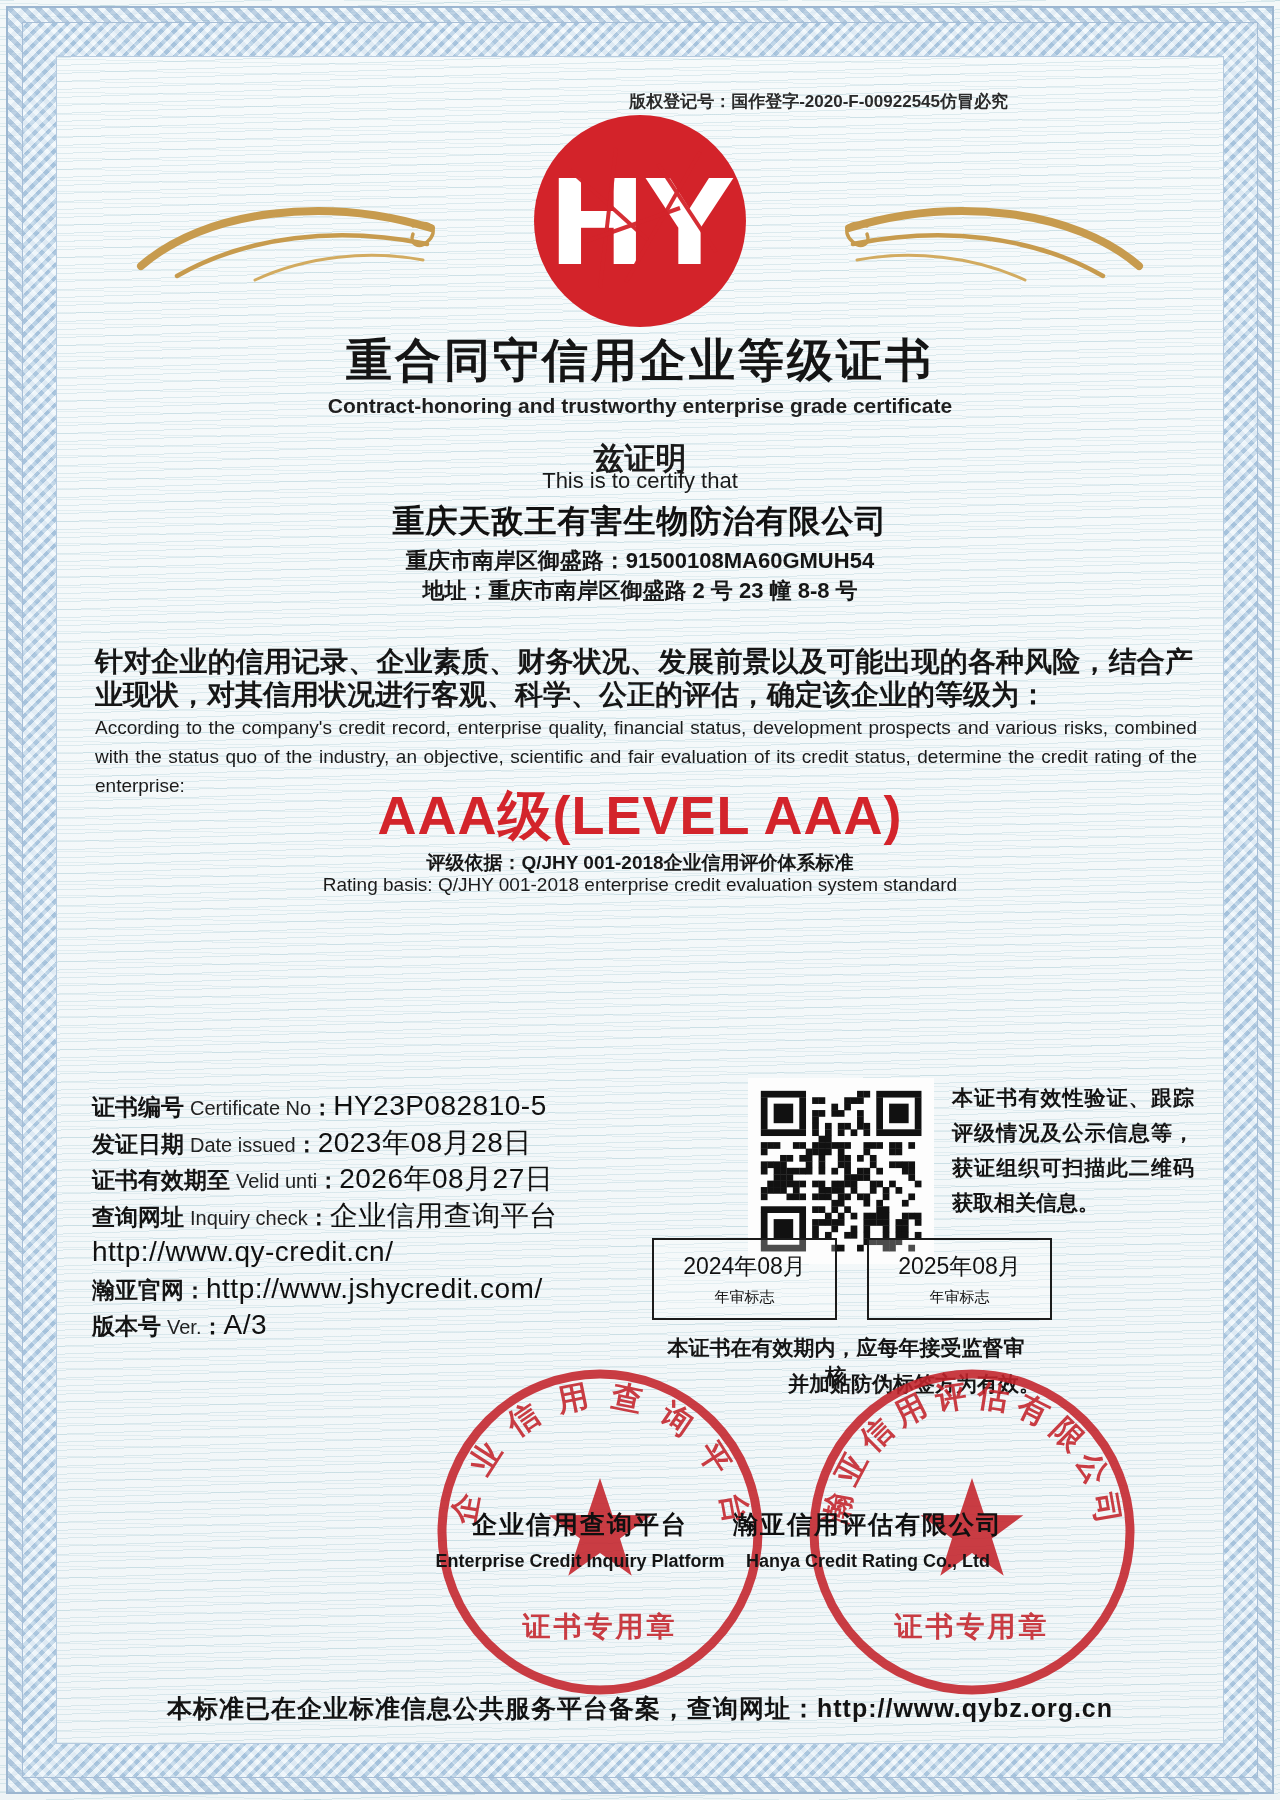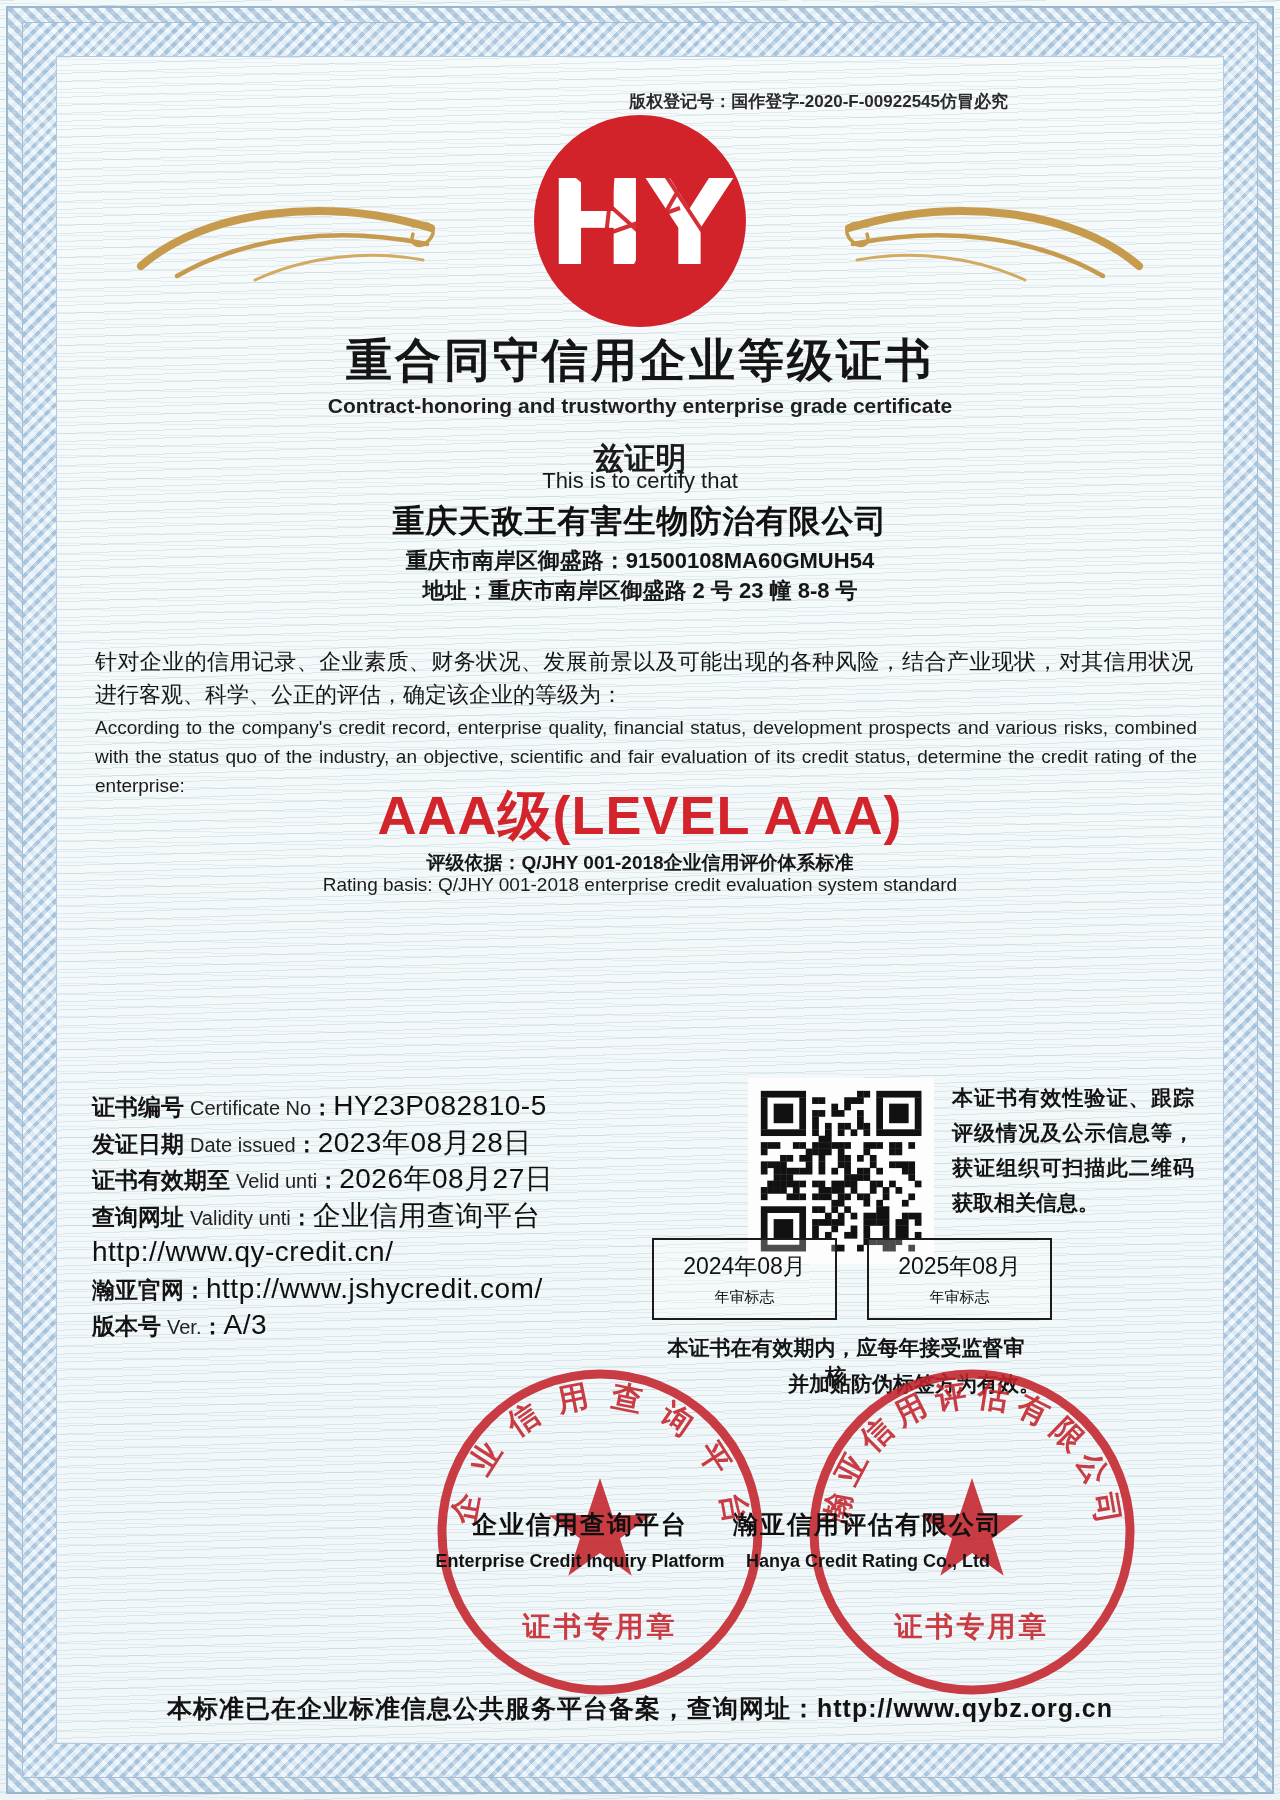--- a/index.html
+++ b/index.html
@@ -43,21 +43,21 @@
   .flourish.right { right:135px; transform:scaleX(-1); }
 
   .title-zh { top:330px; font-size:46px; font-weight:900; letter-spacing:3px; color:#151515; }
   .title-en { top:394px; font-size:21px; font-weight:600; color:#1e1e1e; }
   .certify-zh { top:438px; font-size:31px; font-weight:600; color:#1a1a1a; }
   .certify-en { top:468px; font-size:22px; color:#1a1a1a; }
   .company    { top:500px; font-size:32px; font-weight:900; letter-spacing:1px; color:#111; }
   .credit-code{ top:546px; font-size:22px; font-weight:700; color:#161616; }
   .address    { top:576px; font-size:22px; font-weight:700; color:#161616; }
 
-  .para-zh { top:645px; left:95px; width:1098px; font-size:22px; font-weight:400; line-height:33px; color:#161616; text-align:justify; }
+  .para-zh { top:645px; left:95px; width:1098px; font-size:28px; font-weight:700; line-height:33px; color:#161616; text-align:justify; }
   .para-en { top:713px; left:95px; width:1102px; font-size:19px; line-height:29px; color:#1b1b1b; text-align:justify; }
 
   .level { top:780px; font-size:54px; font-weight:900; letter-spacing:1px; }
   .basis-zh { top:850px; font-size:19px; font-weight:700; color:#171717; }
   .basis-en { top:874px; font-size:19px; color:#1b1b1b; }
 
   .details { top:1090px; left:92px; width:575px; }
   .d-line { min-height:32.5px; line-height:32.5px; white-space:nowrap; }
   .d-zh  { font-size:23px; font-weight:700; color:#141414; }
   .d-en  { font-size:20px; color:#222; margin-left:6px; }
@@ -148,21 +148,21 @@
     <div class="d-line">
       <span class="d-zh">证书编号</span><span class="d-en">Certificate No</span><span class="d-sep">：</span><span class="d-val">HY23P082810-5</span>
     </div>
     <div class="d-line">
       <span class="d-zh">发证日期</span><span class="d-en">Date issued</span><span class="d-sep">：</span><span class="d-val">2023年08月28日</span>
     </div>
     <div class="d-line">
       <span class="d-zh">证书有效期至</span><span class="d-en">Velid unti</span><span class="d-sep">：</span><span class="d-val">2026年08月27日</span>
     </div>
     <div class="d-line">
-      <span class="d-zh">查询网址</span><span class="d-en">Validity unti</span><span class="d-sep">：</span><span class="d-val">企业信用查询平台</span>
+      <span class="d-zh">查询网址</span><span class="d-en">Inquiry check</span><span class="d-sep">：</span><span class="d-val">企业信用查询平台</span>
     </div>
     <div class="d-line">
       <span class="d-val">http://www.qy-credit.cn/</span>
     </div>
     <div class="d-line">
       <span class="d-zh">瀚亚官网</span><span class="d-sep">：</span><span class="d-val">http://www.jshycredit.com/</span>
     </div>
     <div class="d-line">
       <span class="d-zh">版本号</span><span class="d-en">Ver.</span><span class="d-sep">：</span><span class="d-val">A/3</span>
     </div>

